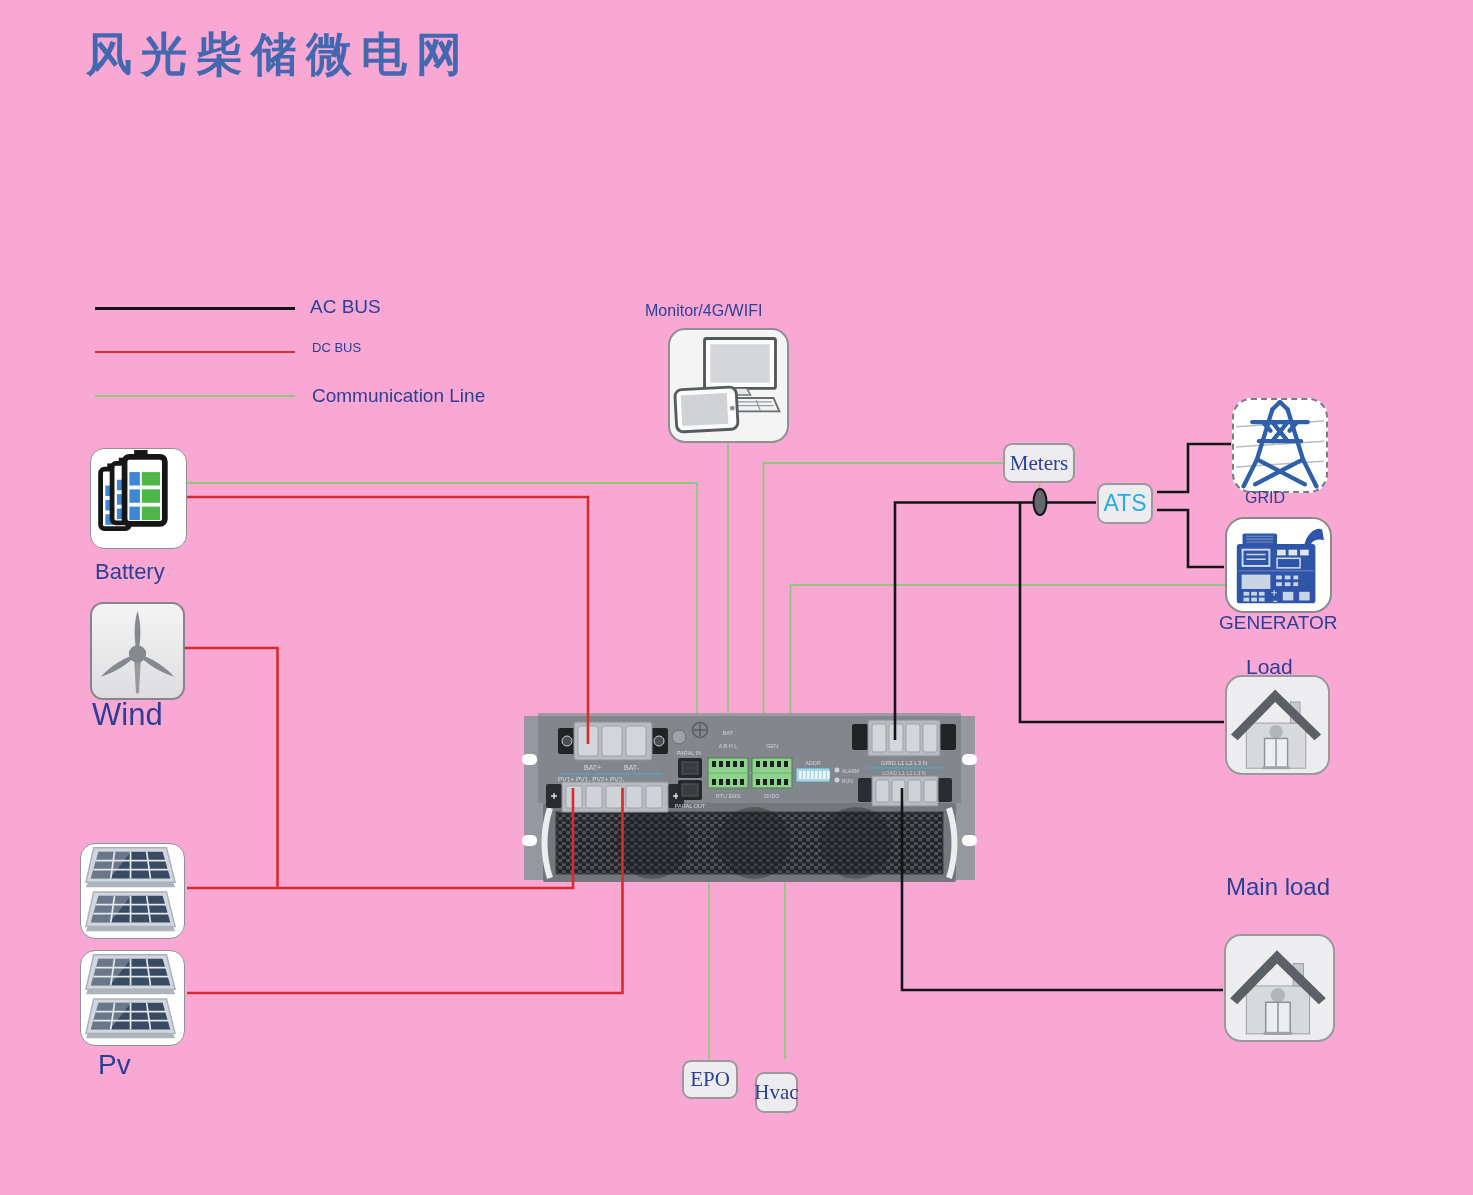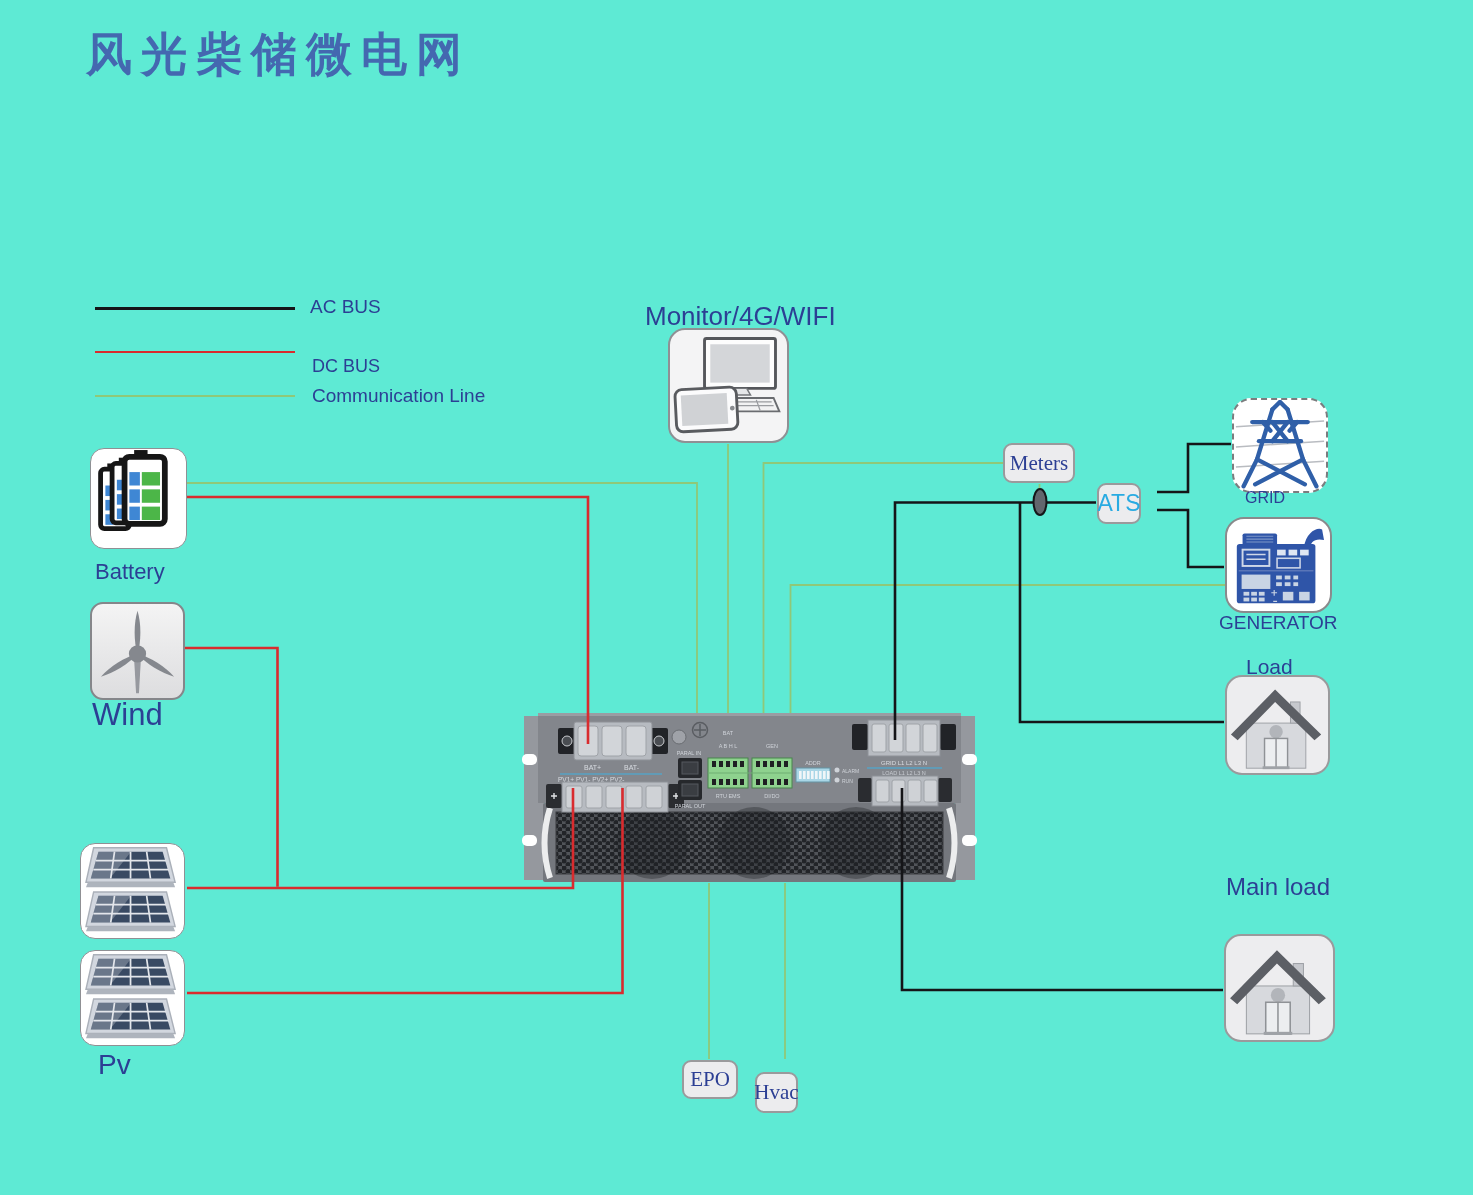--- a/index.html
+++ b/index.html
@@ -1,16 +1,16 @@
 <!DOCTYPE html>
 <html style="--title-text: #4468b0; --label-text: #2c3f94; --ats-text: #29abe2; --ac-bus: #151518; --dc-bus: #d92b2e; --comm-line: #8fc878; --box-fill: #ececee;"><head>
 <meta charset="utf-8">
 <style>
   html,body{margin:0;padding:0;background:#fff;}
-  #stage{position:relative;width:1473px;height:1195px;background:#5eead4;overflow:hidden;
+  #stage{position:relative;width:1473px;height:1195px;background:#f9a8d4;overflow:hidden;
          font-family:"Liberation Sans",sans-serif;}
   .abs{position:absolute;}
   .lbl{position:absolute;color:var(--label-text);font-family:Liberation Sans, sans-serif;
        white-space:nowrap;line-height:1.1;}
   #title{position:absolute;left:86px;top:24px;font-size:46px;letter-spacing:9px;
          color:var(--title-text);font-family:"Liberation Serif",serif;font-weight:600;}
   .legend-line{position:absolute;left:95px;width:200px;}
   .legend-line.ac{background:var(--ac-bus);height:3px;}
   .legend-line.dc{background:var(--dc-bus);height:2.4px;}
   .legend-line.comm{background:var(--comm-line);height:1.8px;}
@@ -25,21 +25,21 @@
 <body>
 
 <div id="stage">
 
   <div id="title">风光柴储微电网</div>
 
   <div class="legend-line ac" style="top:307px"></div>
   <div class="legend-line dc" style="top:351px"></div>
   <div class="legend-line comm" style="top:395px"></div>
   <div class="lbl" style="left:310px;top:297px;font-size:19px">AC BUS</div>
-  <div class="lbl" style="left:312px;top:357px;font-size:18px">DC BUS</div>
+  <div class="lbl" style="left:312px;top:341px;font-size:13px">DC BUS</div>
   <div class="lbl" style="left:312px;top:386px;font-size:19px">Communication Line</div>
 
   <svg class="abs" style="left:522px;top:712px" width="455" height="172" viewBox="0 0 455 172">
     <defs>
       <pattern id="mesh" width="8" height="7" patternUnits="userSpaceOnUse">
         <rect width="8" height="7" fill="#515459"></rect>
         <circle cx="2" cy="2" r="2.5" fill="#222428"></circle>
         <circle cx="6" cy="5.5" r="2.5" fill="#222428"></circle>
       </pattern>
     </defs>
@@ -200,21 +200,21 @@
     <g fill="none" style="stroke:var(--ac-bus)" stroke-width="2.6">
       <path d="M895,740 V502.5 H1096"></path>
       <path d="M1020,502.5 V722 H1224"></path>
       <path d="M1157,492 H1188 V444 H1231"></path>
       <path d="M1157,510 H1188 V567 H1224"></path>
       <path d="M902,788 V990 H1223"></path>
     </g>
     <ellipse cx="1040" cy="502" rx="6.5" ry="13" fill="#62666d" stroke="#15171a" stroke-width="2"></ellipse>
   </svg>
 
-  <div class="lbl" style="left:645px;top:302px;font-size:26px">Monitor/4G/WIFI</div>
+  <div class="lbl" style="left:645px;top:302px;font-size:16px">Monitor/4G/WIFI</div>
   <div class="nodebox" style="left:668px;top:328px;width:121px;height:115px;border-radius:17px;background:#f4f4f5">
     <svg width="117" height="111" viewBox="0 0 122 114">
       <rect x="36" y="8" width="74" height="52" rx="2" fill="#fdfdfd" stroke="#55575b" stroke-width="3"></rect>
       <rect x="42" y="14" width="62" height="40" fill="#d4d6d9"></rect>
       <polygon points="66,60 80,60 84,67 62,67" fill="#e6e7e9" stroke="#75777b" stroke-width="1.5"></polygon>
       <polygon points="46,70 108,70 114,84 38,84" fill="#f2f2f3" stroke="#6a6c70" stroke-width="2"></polygon>
       <path d="M48,74 H106 M46,78 H108 M90,72 L94,83" stroke="#9a9ca0" stroke-width="1.3" fill="none"></path>
       <g transform="rotate(-3 38 82)">
         <rect x="6" y="60" width="64" height="44" rx="7" fill="#fbfbfc" stroke="#595b5f" stroke-width="3"></rect>
         <rect x="12" y="66" width="48" height="32" fill="#d0d2d5"></rect>
@@ -294,21 +294,21 @@
         <polygon points="7,40 96,40 98,45 5,45" fill="#aeb4bd"></polygon>
       </g>
       <use href="#pvB" transform="translate(0,46)"></use>
     </svg>
   </div>
   <div class="lbl" style="left:98px;top:1050px;font-size:28px">Pv</div>
 
   <div class="pill" style="left:1003px;top:443px;width:72px;height:40px">
     <span class="t">Meters</span>
   </div>
-  <div class="pill" style="left:1097px;top:483px;width:44px;height:41px">
+  <div class="pill" style="left:1097px;top:483px;width:56px;height:41px">
     <span class="t" style="font-family:'Liberation Sans',sans-serif;font-size:23px;color:var(--ats-text)">ATS</span>
   </div>
 
   <div class="nodebox" style="left:1232px;top:398px;width:96px;height:95px;border-style:dashed;border-color:#7c7c7e;border-radius:19px">
     <svg width="92" height="91" viewBox="0 0 96 95">
       <g stroke="#b9bcc1" stroke-width="1.6">
         <path d="M2,28 L94,22"></path>
           <path d="M2,49 L94,43"></path>
           <path d="M2,70 L94,64"></path>
       </g>

